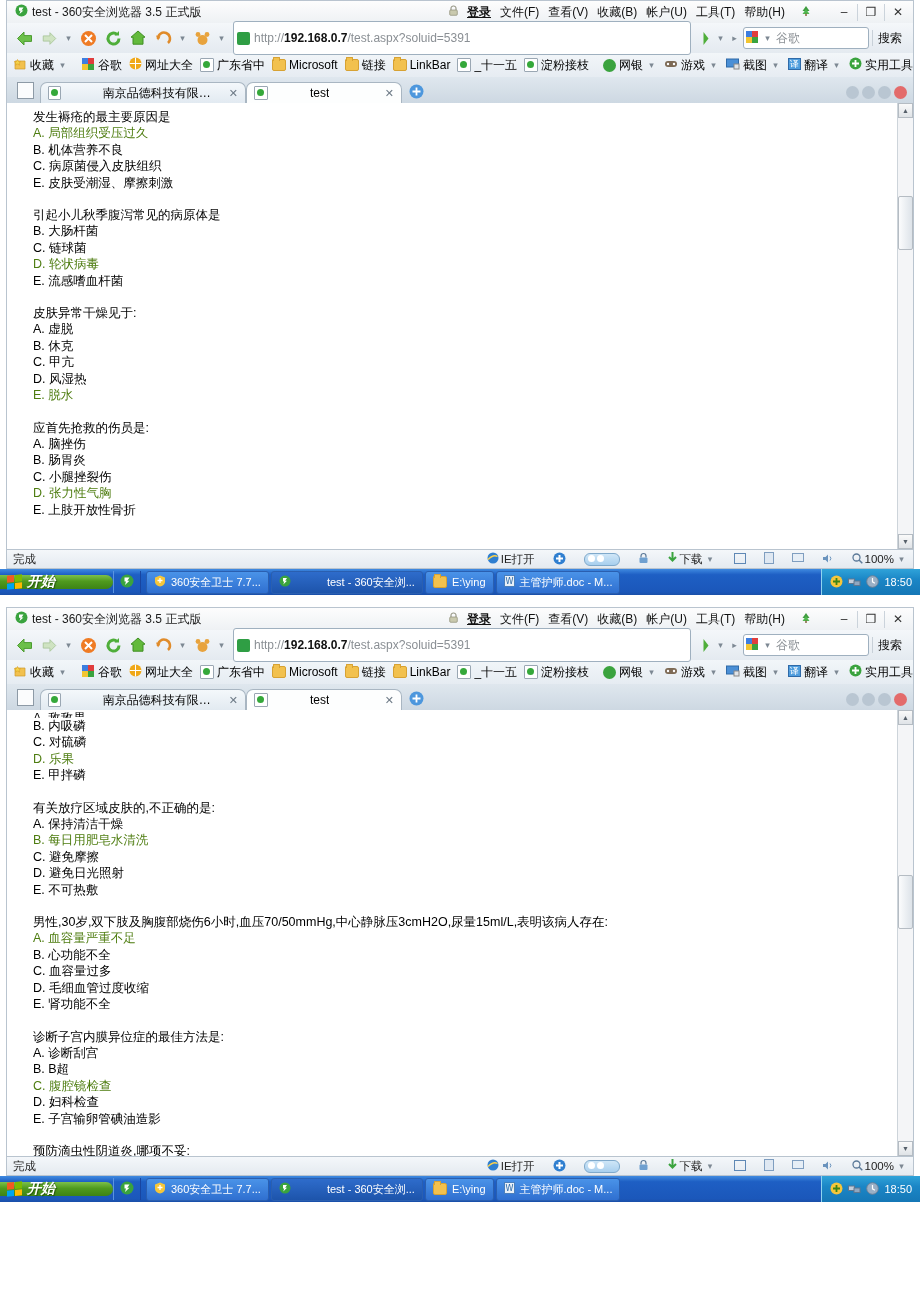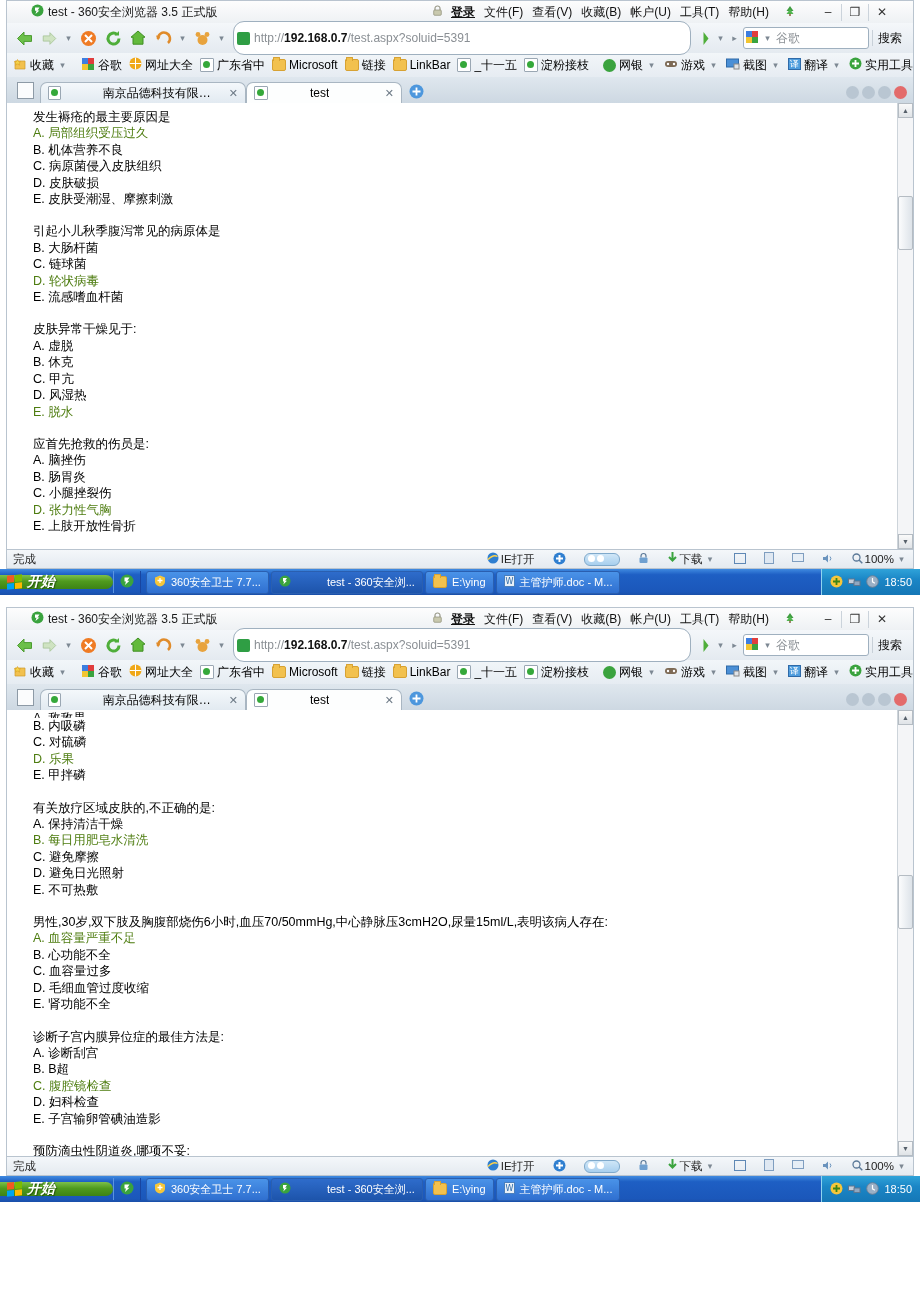--- a/index.html
+++ b/index.html
@@ -1,38 +1,38 @@
 <!DOCTYPE html>
 <html><head>
 <meta charset="utf-8">
 <style>
   html,body{margin:0;padding:0;background:#ffffff;}
   body{width:920px;height:1302px;font-family:"Liberation Sans","DejaVu Sans",sans-serif;font-size:12px;color:#000;}
   .browser{width:908px;margin:0 auto;position:relative;}
   .win{width:908px;position:relative;background:#ffffff;}
   
   .titlebar{height:22px;background:linear-gradient(#fdfdfd,#eef1f4);display:flex;align-items:center;
-            border:1px solid #b9c4cf;border-bottom:none;padding:0 18px;}
+            border:1px solid #b9c4cf;border-bottom:none;padding:0 2px;}
   .tb-left{display:flex;align-items:center;gap:4px;padding-left:6px;flex:0 0 auto;}
   .tb-title{font-size:12px;color:#1a1a1a;white-space:nowrap;}
   .tb-spacer{flex:1 1 auto;}
   .tb-menu{display:flex;align-items:center;gap:9px;font-size:12px;color:#111;white-space:nowrap;}
   .tb-menu .mi{cursor:default;}
   .tb-menu .login{text-decoration:underline;font-weight:bold;}
   .winbtns{display:flex;align-items:center;margin-left:10px;gap:0;}
   .winbtns span{display:inline-block;width:26px;height:17px;line-height:17px;text-align:center;
                 font-size:12px;color:#333;border-left:1px solid #cbd3db;}
   .winbtns span:first-child{border-left:none;}
   .ico{display:inline-block;vertical-align:middle;}
   
   .navbar{height:30px;background:linear-gradient(#f4f7fa,#e4eaf0);border:1px solid #b9c4cf;border-top:none;border-bottom:none;
           display:flex;align-items:center;padding:0 6px;gap:3px;}
   .navbtn{width:22px;height:22px;border-radius:3px;display:flex;align-items:center;justify-content:center;}
   .caret{font-size:9px;color:#7d8893;width:11px;text-align:center;}
-  .urlbox{flex:1 1 auto;height:20px;background:#fff;border:1px solid #9fb0bf;border-radius:11px;display:flex;align-items:center;
+  .urlbox{flex:1 1 auto;height:20px;background:#fff;border:1px solid #9fb0bf;border-radius:3px;display:flex;align-items:center;
           padding:6px 3px;gap:4px;margin-left:3px;min-width:0;}
   .urlicon{width:13px;height:13px;border-radius:2px;background:#2f9e44;position:relative;flex:0 0 auto;}
   .urltext{font-size:12px;color:#8a8f94;white-space:nowrap;overflow:hidden;}
   .urltext b{color:#111;font-weight:bold;}
   .urlgo{width:18px;height:18px;display:flex;align-items:center;justify-content:center;}
   .srchbox{width:120px;height:20px;background:#fff;border:1px solid #9fb0bf;border-radius:3px;display:flex;align-items:center;
            padding:0 2px;gap:3px;flex:0 0 auto;}
   .srchtext{font-size:12px;color:#8a8f94;}
   .srchbtn{font-size:12px;color:#111;padding:0 5px;border-left:1px solid #c8d0d8;height:16px;line-height:16px;}
   
@@ -348,21 +348,20 @@
         <i style="background:#e36b6b;"></i>
       </span>
     </div>
 
     <div class="page">
       <div class="content" id="content1">
           <div class="q">发生褥疮的最主要原因是</div>
           <div class="opt ans">A. 局部组织受压过久</div>
           <div class="opt">B. 机体营养不良</div>
           <div class="opt">C. 病原菌侵入皮肤组织</div>
-          <div class="opt">D. 皮肤破损</div>
           <div class="opt">E. 皮肤受潮湿、摩擦刺激</div>
           <div class="blank"></div>
           <div class="q">引起小儿秋季腹泻常见的病原体是</div>
           <div class="opt">B. 大肠杆菌</div>
           <div class="opt">C. 链球菌</div>
           <div class="opt ans">D. 轮状病毒</div>
           <div class="opt">E. 流感嗜血杆菌</div>
           <div class="blank"></div>
           <div class="q">皮肤异常干燥见于:</div>
           <div class="opt">A. 虚脱</div>

